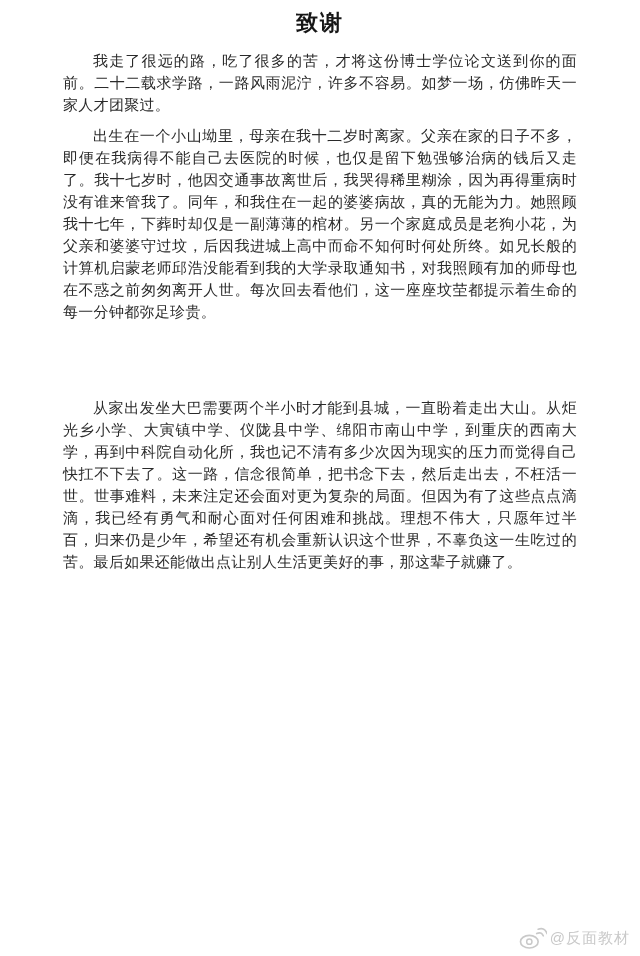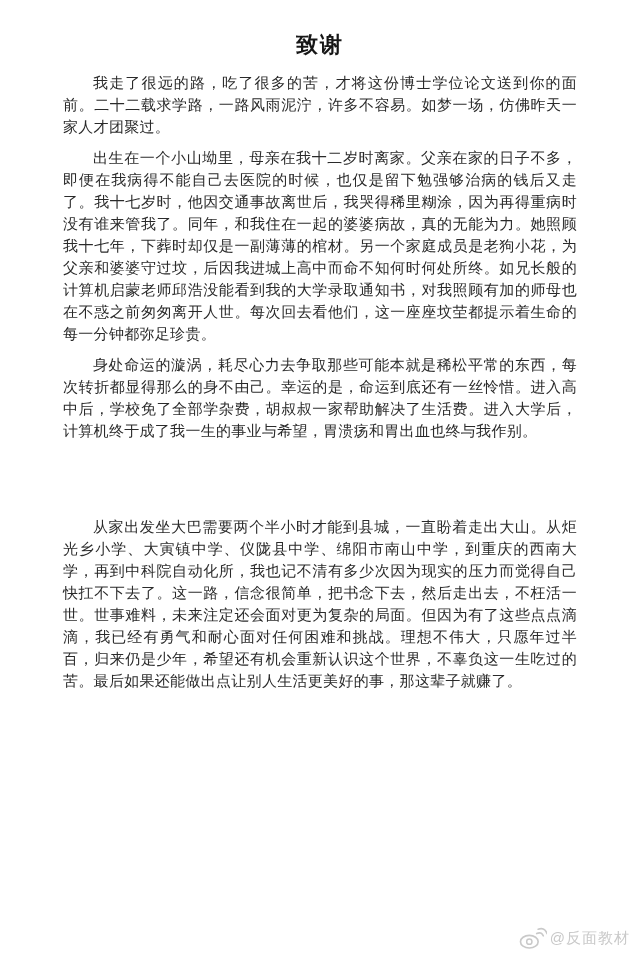--- a/index.html
+++ b/index.html
@@ -12,21 +12,21 @@
     height: 956px;
     overflow: hidden;
     font-family: "Liberation Serif", "DejaVu Serif", serif;
   }
   .page {
     position: relative;
     width: 640px;
     height: 956px;
     background: #ffffff;
     box-sizing: border-box;
-    padding: 30px 63px 0 63px;
+    padding: 8px 63px 0 63px;
     color: #2a2a2a;
   }
   .title {
     margin: 0 0 12px 0;
     text-align: center;
     font-size: 22px;
     line-height: 30px;
     font-weight: bold;
     color: #161616;
     letter-spacing: 2px;
@@ -68,21 +68,20 @@
 <div class="page">
 
   <h1 class="title">致谢</h1>
 
   <p class="para">我走了很远的路，吃了很多的苦，才将这份博士学位论文送到你的面前。二十二载求学路，一路风雨泥泞，许多不容易。如梦一场，仿佛昨天一家人才团聚过。</p>
 
   <p class="para">出生在一个小山坳里，母亲在我十二岁时离家。父亲在家的日子不多，即便在我病得不能自己去医院的时候，也仅是留下勉强够治病的钱后又走了。我十七岁时，他因交通事故离世后，我哭得稀里糊涂，因为再得重病时没有谁来管我了。同年，和我住在一起的婆婆病故，真的无能为力。她照顾我十七年，下葬时却仅是一副薄薄的棺材。另一个家庭成员是老狗小花，为父亲和婆婆守过坟，后因我进城上高中而命不知何时何处所终。如兄长般的计算机启蒙老师邱浩没能看到我的大学录取通知书，对我照顾有加的师母也在不惑之前匆匆离开人世。每次回去看他们，这一座座坟茔都提示着生命的每一分钟都弥足珍贵。</p>
 
 
 
-  <p class="para">身处命运的漩涡，耗尽心力去争取那些可能本就是稀松平常的东西，每次转折都显得那么的身不由己。幸运的是，命运到底还有一丝怜惜。进入高中后，学校免了全部学杂费，胡叔叔一家帮助解决了生活费。进入大学后，计算机终于成了我一生的事业与希望，胃溃疡和胃出血也终与我作别。</p>
 
   <p class="para final">从家出发坐大巴需要两个半小时才能到县城，一直盼着走出大山。从炬光乡小学、大寅镇中学、仪陇县中学、绵阳市南山中学，到重庆的西南大学，再到中科院自动化所，我也记不清有多少次因为现实的压力而觉得自己快扛不下去了。这一路，信念很简单，把书念下去，然后走出去，不枉活一世。世事难料，未来注定还会面对更为复杂的局面。但因为有了这些点点滴滴，我已经有勇气和耐心面对任何困难和挑战。理想不伟大，只愿年过半百，归来仍是少年，希望还有机会重新认识这个世界，不辜负这一生吃过的苦。最后如果还能做出点让别人生活更美好的事，那这辈子就赚了。</p>
 
   <div class="watermark">
     <span class="wm-icon">
       <svg width="28" height="24" viewBox="0 0 38 32" fill="none" xmlns="http://www.w3.org/2000/svg">
         <ellipse cx="14" cy="21" rx="12" ry="8.5" stroke="#c9c9c9" stroke-width="2.2" fill="none"></ellipse>
         <circle cx="14" cy="21" r="3.6" stroke="#c9c9c9" stroke-width="2" fill="none"></circle>
         <path d="M24 10 q6 -3 9 3" stroke="#c9c9c9" stroke-width="2.2" fill="none" stroke-linecap="round"></path>
         <path d="M26 4 q9 -3 12 6" stroke="#c9c9c9" stroke-width="2.2" fill="none" stroke-linecap="round"></path>

